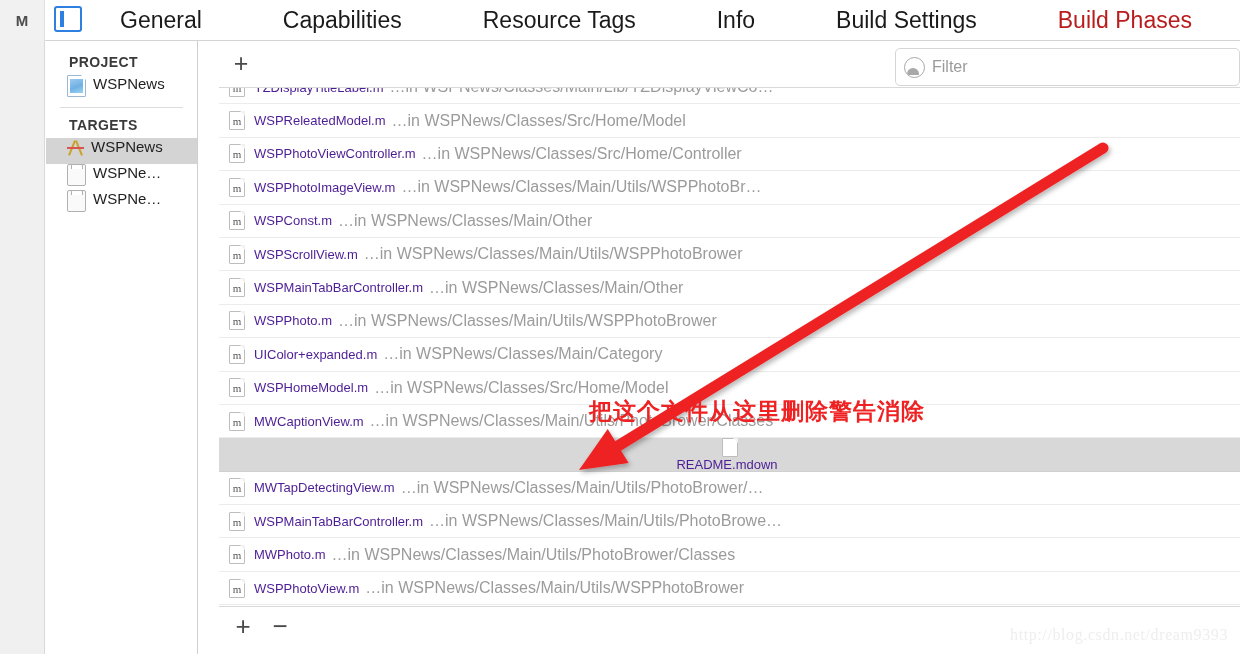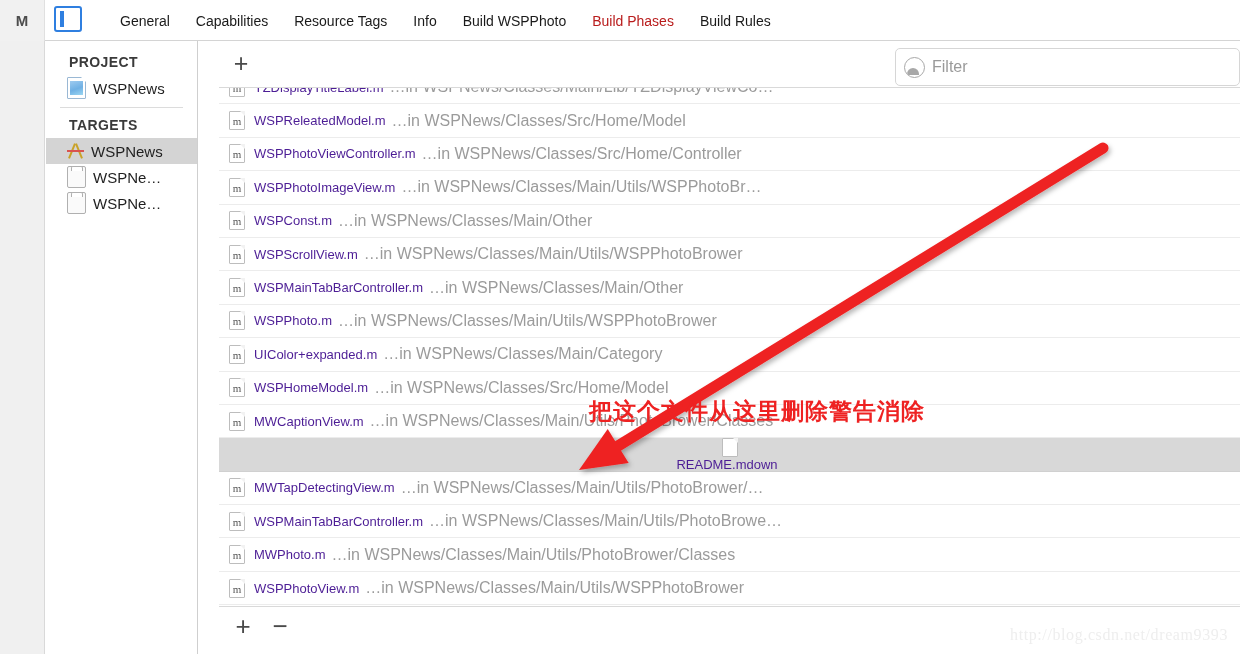--- a/index.html
+++ b/index.html
@@ -56,24 +56,24 @@
     background: #2f7fe0;
   }
   .tabs {
     position: absolute;
     left: 120px; top: 0;
     height: 41px;
     display: flex;
     align-items: center;
   }
   .tab {
-    font-size: 14px;
+    font-size: 23px;
     color: #1a1a1a;
     padding: 0 0;
-    margin-right: 26px;
+    margin-right: 81px;
     white-space: nowrap;
     cursor: default;
   }
   .tab.selected { color: #b91c1c; }
 
   
   .left-gutter {
     position: absolute;
     left: 0; top: 41px;
     width: 45px; height: 613px;
@@ -94,21 +94,21 @@
   }
   .sb-header {
     font-size: 14px;
     font-weight: 700;
     color: #3a3a3a;
     letter-spacing: 0.4px;
     padding: 5px 0 5px 23px;
   }
   .sb-row {
     display: flex;
-    align-items: center;
+    align-items: flex-start;
     height: 26px;
     padding-left: 45px;
     font-size: 15px;
     color: #1f1f1f;
     cursor: default;
   }
   .sb-row.selected { background: #d4d4d4; }
   .sb-divider {
     height: 1px;
     background: #dcdcdc;
@@ -351,21 +351,21 @@
 <body>
 
 <div class="topbar">
   <div class="gutter-badge">M</div>
   <div class="panel-toggle"></div>
   <div class="tabs" id="tabs">
       <div class="tab">General</div>
       <div class="tab">Capabilities</div>
       <div class="tab">Resource Tags</div>
       <div class="tab">Info</div>
-      <div class="tab">Build WSPPhoto</div>
+      <div class="tab">Build Settings</div>
       <div class="tab selected">Build Phases</div>
       <div class="tab">Build Rules</div>
     </div>
 </div>
 
 <div class="left-gutter"></div>
 
 <div class="sidebar">
   <div class="sb-header">PROJECT</div>
   <div id="project-items">

